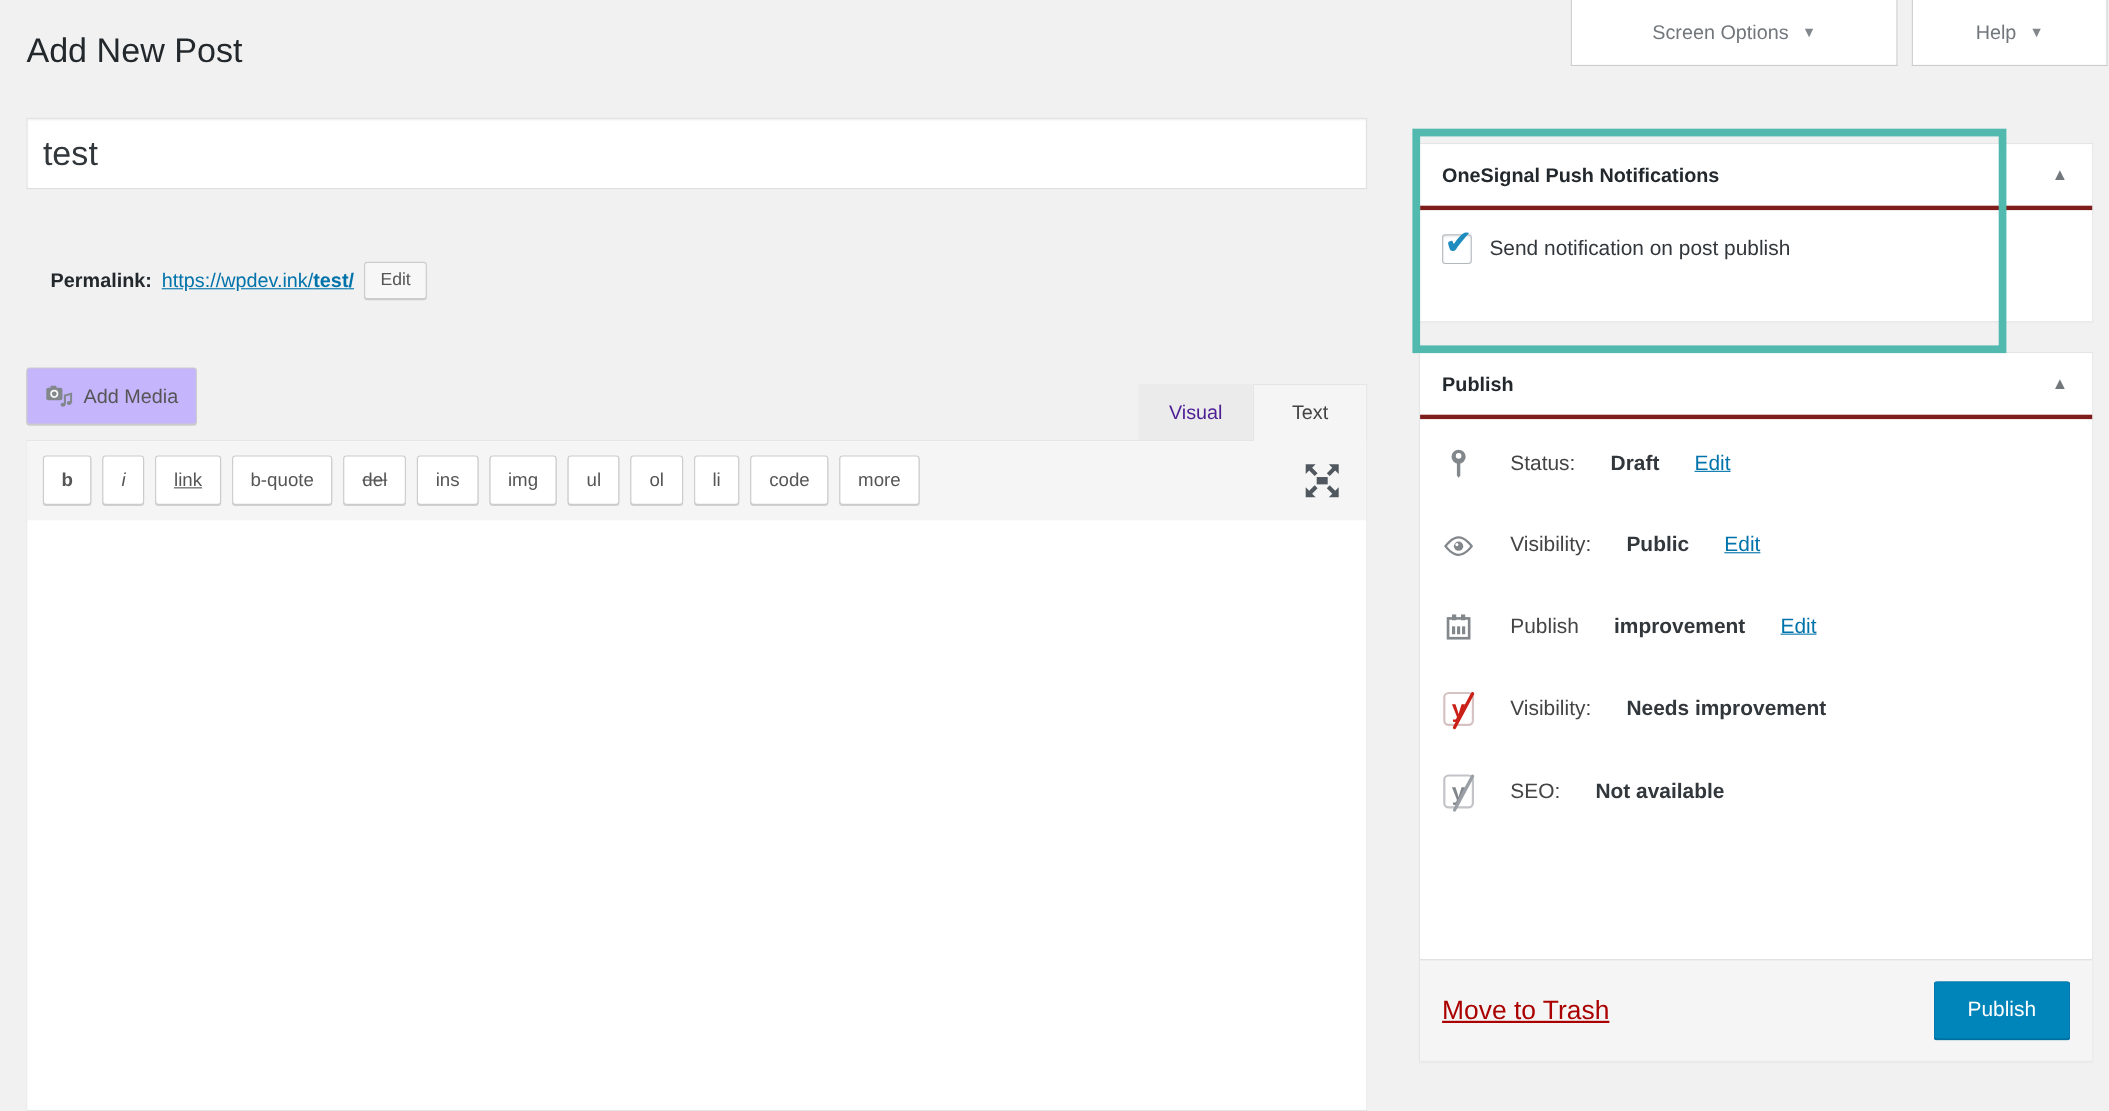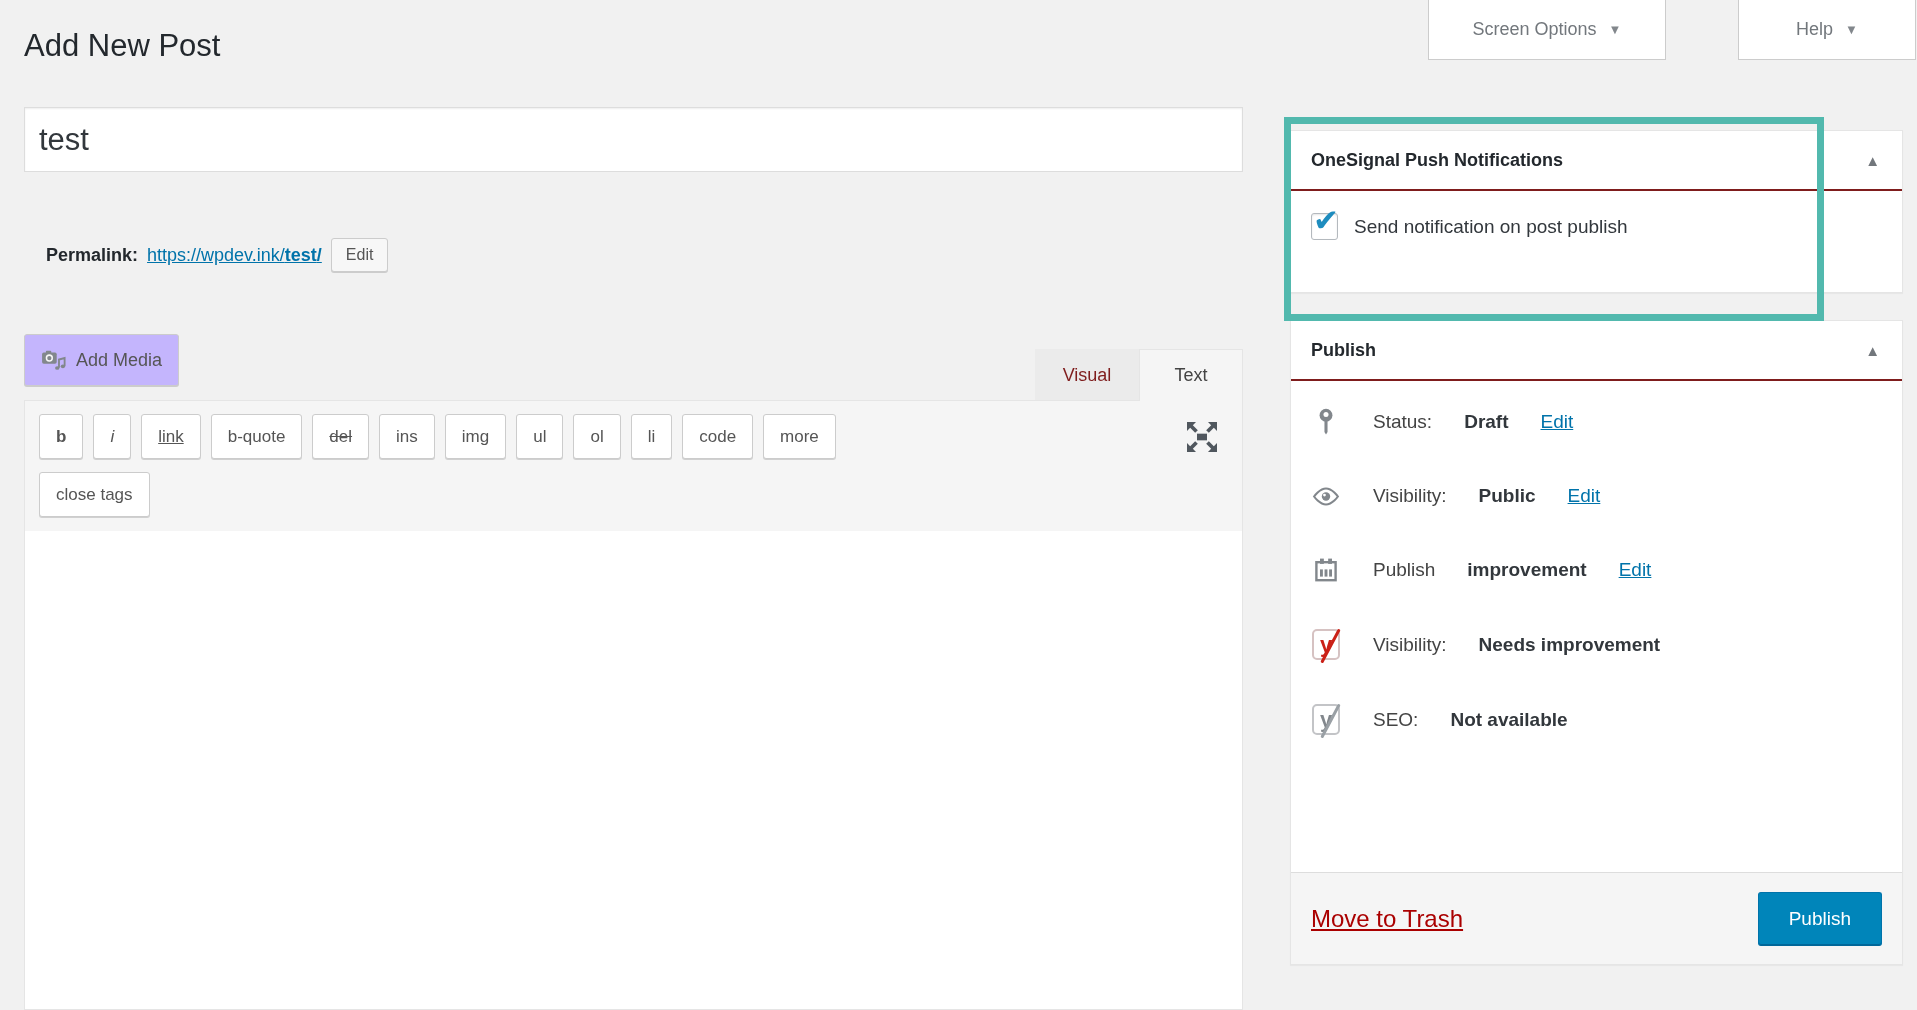--- a/index.html
+++ b/index.html
@@ -10,21 +10,21 @@
   }
 
   
   .screen-tab {
     position:absolute; top:0; height:60px; background:#fff;
     border:1px solid #ccc; border-top:none;
     display:flex; align-items:center; justify-content:center; gap:12px;
     color:#72777c; font-size:18px; cursor:pointer;
   }
   .screen-tab .caret { font-size:13px; color:#82878c; }
-  #tab-screen-options { left:1428px; width:238px; }
+  #tab-screen-options { left:1428px; width:297px; }
   #tab-help { left:1738px; width:178px; }
 
   
   h1.page-title {
     position:absolute; left:24px; top:28px; margin:0;
     font-size:31px; font-weight:400; color:#23282d;
   }
 
   
   .title-input {
@@ -52,21 +52,21 @@
     position:absolute; left:24px; top:334px; height:52px;
     display:inline-flex; align-items:center; gap:9px; padding:0 16px;
     background:#c4b5fd; border:1px solid #ccc; border-radius:3px;
     box-shadow:0 1px 0 #ccc; color:#555; font-size:18px; font-family:inherit; cursor:pointer;
   }
   .editor-tab {
     position:absolute; top:349px; width:104px; height:52px;
     display:flex; align-items:center; justify-content:center;
     font-size:18px; cursor:pointer;
   }
-  #tab-visual { left:1035px; background:#ebebeb; color:#7f1d1d; }
+  #tab-visual { left:1035px; background:#ebebeb; color:#4c1d95; }
   #tab-text   { left:1139px; background:#f5f5f5; color:#444; border:1px solid #e5e5e5; border-bottom:none; z-index:2; }
 
   
   .editor-wrap {
     position:absolute; left:24px; top:400px; width:1219px; bottom:0;
     border:1px solid #e5e5e5; background:#fff; display:flex; flex-direction:column;
   }
   .qt-toolbar {
     position:relative; background:#f5f5f5; padding:13px 14px 1px; flex:0 0 auto;
   }
@@ -87,21 +87,21 @@
   }
   .editor-content { flex:1 1 auto; background:#fff; }
 
   
   .metabox {
     position:absolute; left:1290px; width:613px; background:#fff;
     border:1px solid #e5e5e5; box-shadow:0 1px 1px rgba(0,0,0,.04);
   }
   .metabox-header {
     display:flex; align-items:center; justify-content:space-between;
-    height:60px; padding:0 20px; border-bottom:2px solid #7f1d1d;
+    height:60px; padding:0 20px; border-bottom:4px solid #7f1d1d;
     font-size:18px; font-weight:700; color:#23282d;
   }
   .toggle-btn { background:none; border:none; color:#72777c; font-size:15px; cursor:pointer; padding:0 2px; }
 
   #onesignal-box { top:130px; height:163px; }
   .onesignal-body { display:flex; align-items:center; gap:16px; padding:22px 20px; }
   .checkbox {
     position:relative; width:27px; height:27px; background:#fff;
     border:1px solid #b4b9be; border-radius:3px;
     box-shadow:inset 0 1px 2px rgba(0,0,0,.1); cursor:pointer; flex:0 0 auto;
@@ -213,23 +213,20 @@
       <button class="qt">b-quote</button>
       <button class="qt qt-del">del</button>
       <button class="qt">ins</button>
       <button class="qt">img</button>
       <button class="qt">ul</button>
       <button class="qt">ol</button>
       <button class="qt">li</button>
       <button class="qt">code</button>
       <button class="qt">more</button>
     </div>
-    <div class="qt-row">
-      <button class="qt">close tags</button>
-    </div>
     <button class="fullscreen-btn">
       <span>
         <svg width="40" height="40" viewBox="0 0 24 24" fill="#50575e">
           <rect x="9" y="10" width="6" height="4"></rect>
           <path id="fs-ar" d="M3 3h5.4L6.5 4.9l3 3-1.6 1.6-3-3L3 8.4z"></path>
           <use href="#fs-ar" transform="rotate(90 12 12)"></use>
           <use href="#fs-ar" transform="rotate(180 12 12)"></use>
           <use href="#fs-ar" transform="rotate(270 12 12)"></use>
         </svg>
       </span>

